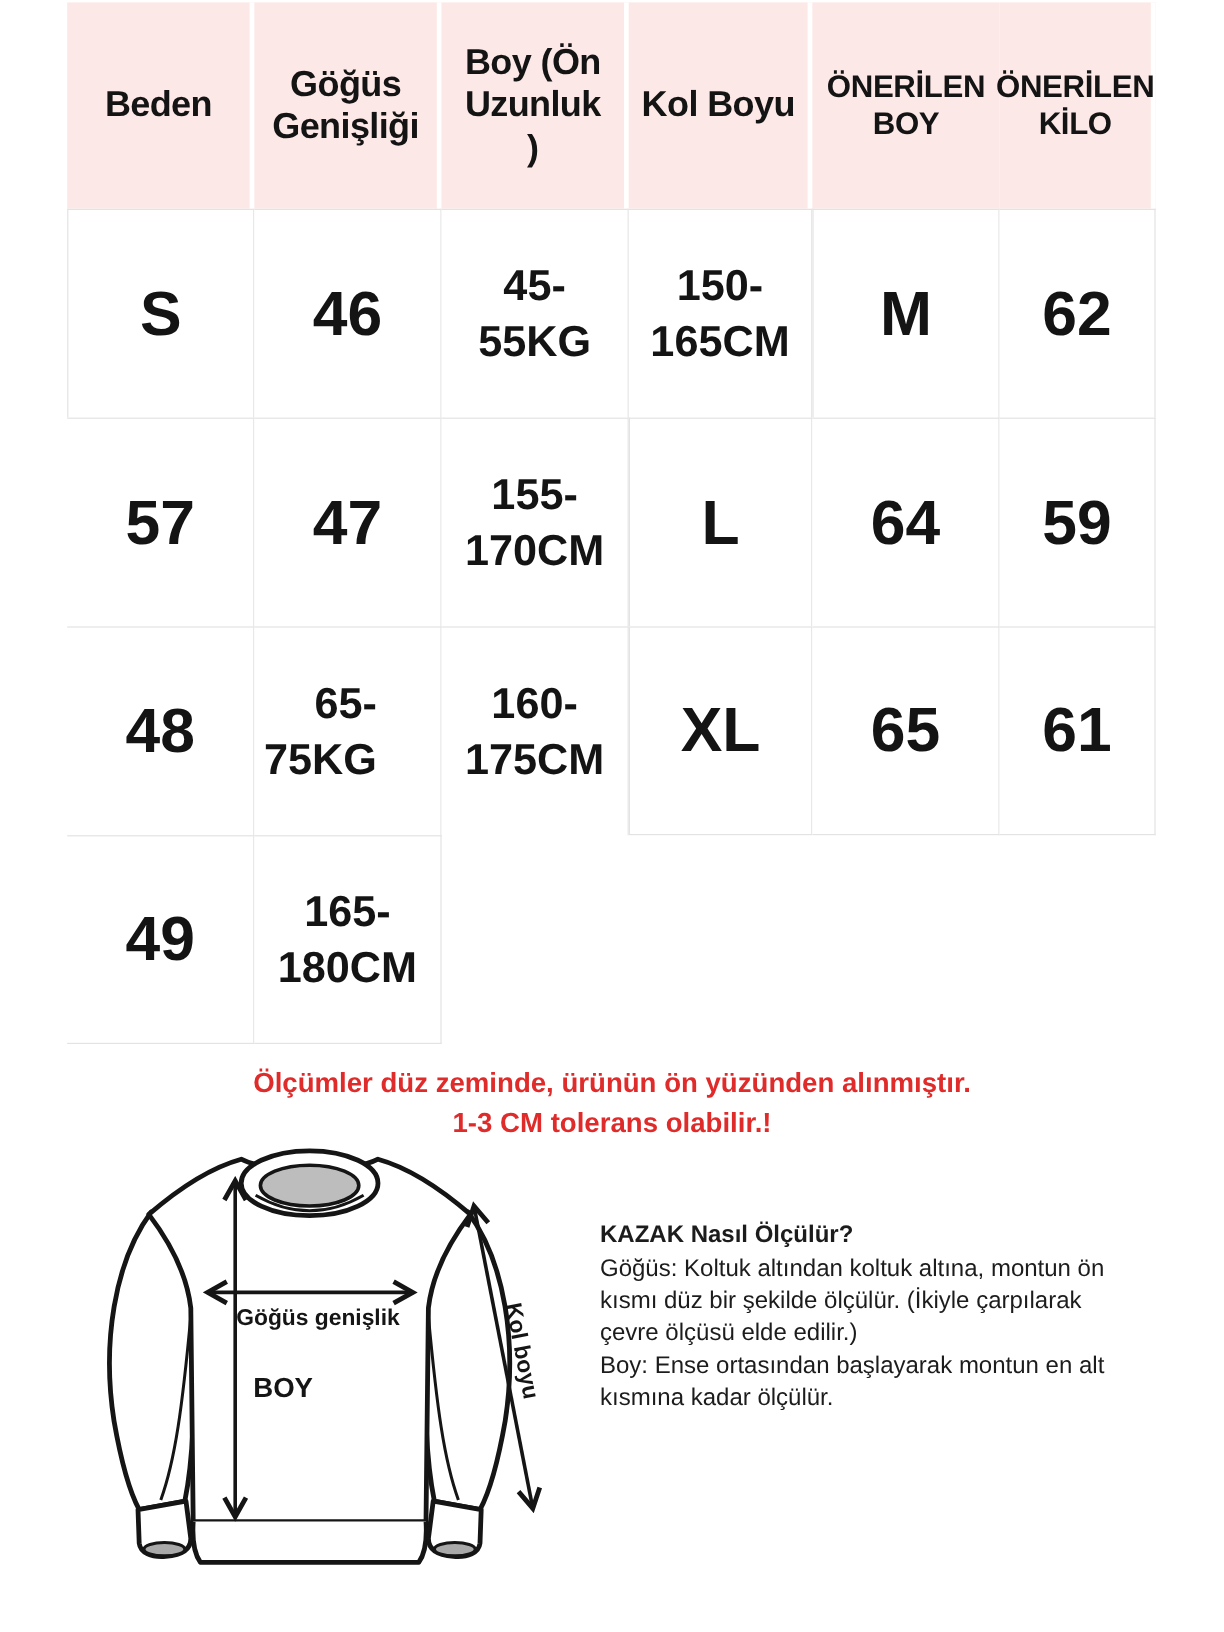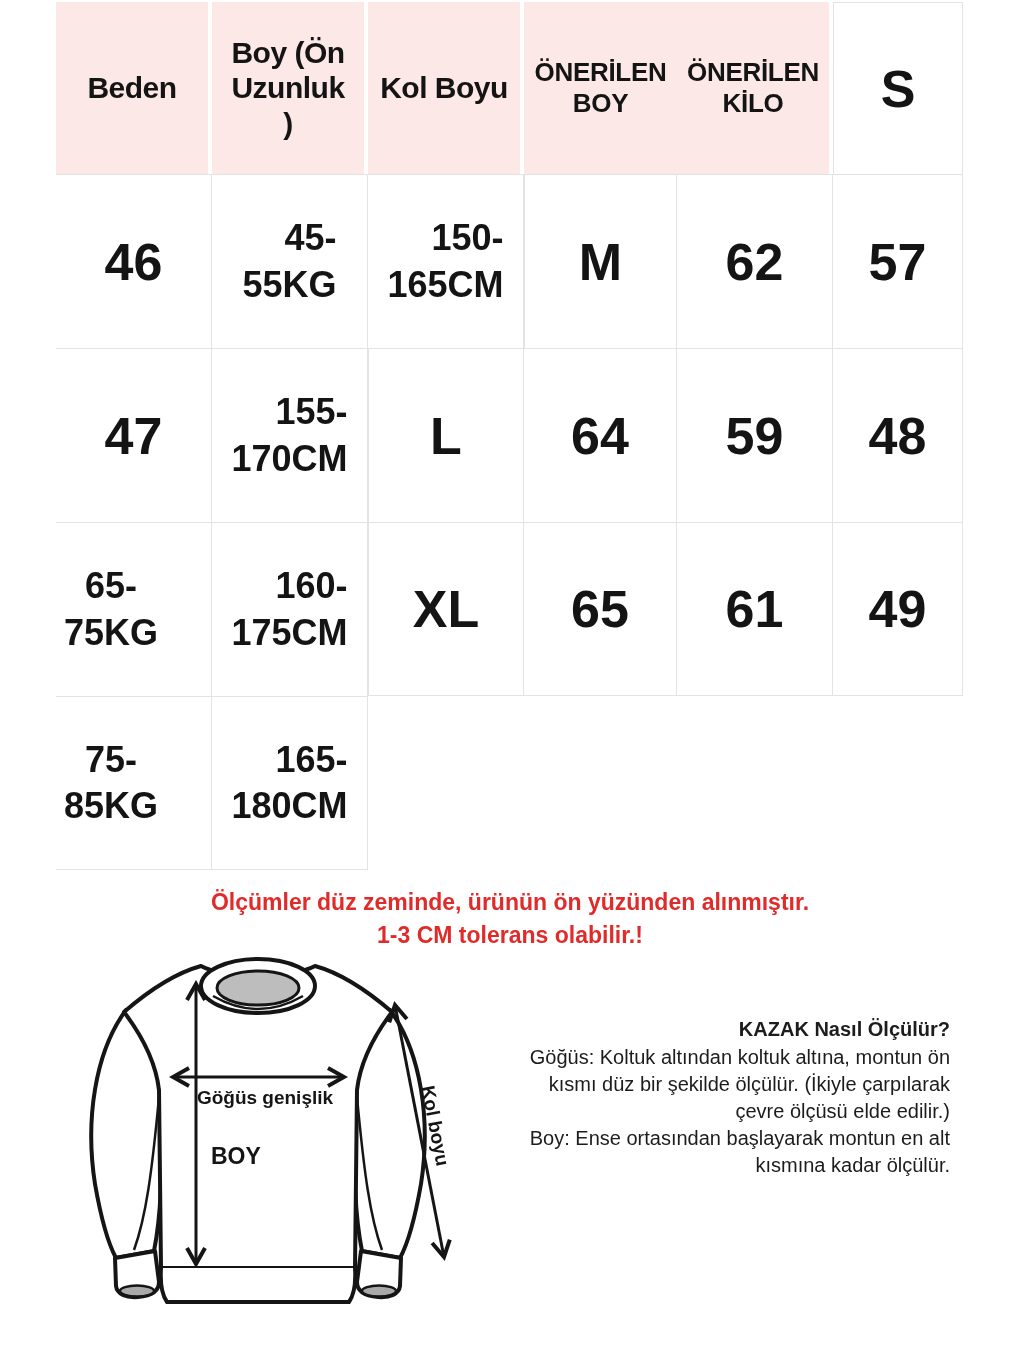--- a/index.html
+++ b/index.html
@@ -13,42 +13,43 @@
   .cell{display:flex;align-items:center;justify-content:center;text-align:center;
         font-weight:bold;box-sizing:border-box;}
   .hcell{background:#fce9e7;font-size:30px;line-height:1.18;letter-spacing:-0.5px;
          padding:4px 2px;white-space:pre-line;border-right:4px solid #ffffff;}
   .hcell.small{font-size:26px;letter-spacing:-0.3px;}
   .hcell.last{border-right:none;}
   .bcell{background:#ffffff;border-top:1px solid #e3e3e3;border-right:1px solid #e3e3e3;}
   .bcell.c1{border-left:1px solid #e3e3e3;}
   .bcell.r4{border-bottom:1px solid #e3e3e3;}
   .num{font-size:52px;}
-  .pre{white-space:pre-line;font-size:36px;line-height:1.28;text-align:right;}
-  .r3.c5,.r4.c5{justify-content:flex-start;text-align:center;padding-left:8px;}
+  .pre{white-space:pre-line;font-size:36px;line-height:1.28;}
+  .r3.c5,.r4.c5{justify-content:flex-start;text-align:right;padding-left:8px;}
 
   
   .note{position:absolute;left:0;top:886px;width:1020px;text-align:center;
         font-weight:bold;font-size:23px;line-height:33px;color:#e02b2b;}
 
   
   .sweater-svg{position:absolute;left:58px;top:952px;}
   .svg-label{font-family:"Liberation Sans", sans-serif;font-weight:bold;fill:#151515;}
 
   
-  .instructions{position:absolute;left:500px;top:1016px;width:450px;text-align:right;
+  .instructions{position:absolute;left:500px;top:1016px;width:450px;text-align:left;
                 font-size:20px;line-height:27px;color:#1c1c1c;}
   .instructions h3{margin:0 0 1px 0;font-size:20px;line-height:27px;font-weight:bold;}
   .instructions p{margin:0;}
 </style>
 </head>
 <body>
 
 <div class="size-table">
   <div class="cell hcell">Beden</div>
+  <div class="cell hcell">Göğüs Genişliği</div>
   <div class="cell hcell">Boy (Ön Uzunluk
 )</div>
   <div class="cell hcell">Kol Boyu</div>
   <div class="cell hcell small last">ÖNERİLEN BOY</div>
   <div class="cell hcell small">ÖNERİLEN KİLO</div>
 
   <div class="cell bcell r1 c1 num">S</div>
   <div class="cell bcell r1 c4 num">46</div>
   <div class="cell bcell r1 c5 pre">45-
 55KG</div>
@@ -68,22 +69,20 @@
   <div class="cell bcell r3 c4 num">48</div>
   <div class="cell bcell r3 c5 pre">65-
 75KG</div>
   <div class="cell bcell r3 c6 pre">160-
 175CM</div>
 
   <div class="cell bcell r4 c1 num">XL</div>
   <div class="cell bcell r4 c2 num">65</div>
   <div class="cell bcell r4 c3 num">61</div>
   <div class="cell bcell r4 c4 num">49</div>
-  <div class="cell bcell r4 c5 pre">75-
-85KG</div>
   <div class="cell bcell r4 c6 pre">165-
 180CM</div>
 </div>
 
 <div class="note">
   <div>Ölçümler düz zeminde, ürünün ön yüzünden alınmıştır.</div>
   <div>1-3 CM tolerans olabilir.!</div>
 </div>
 
 <svg class="sweater-svg" width="470" height="408" viewBox="0 0 470 408">

